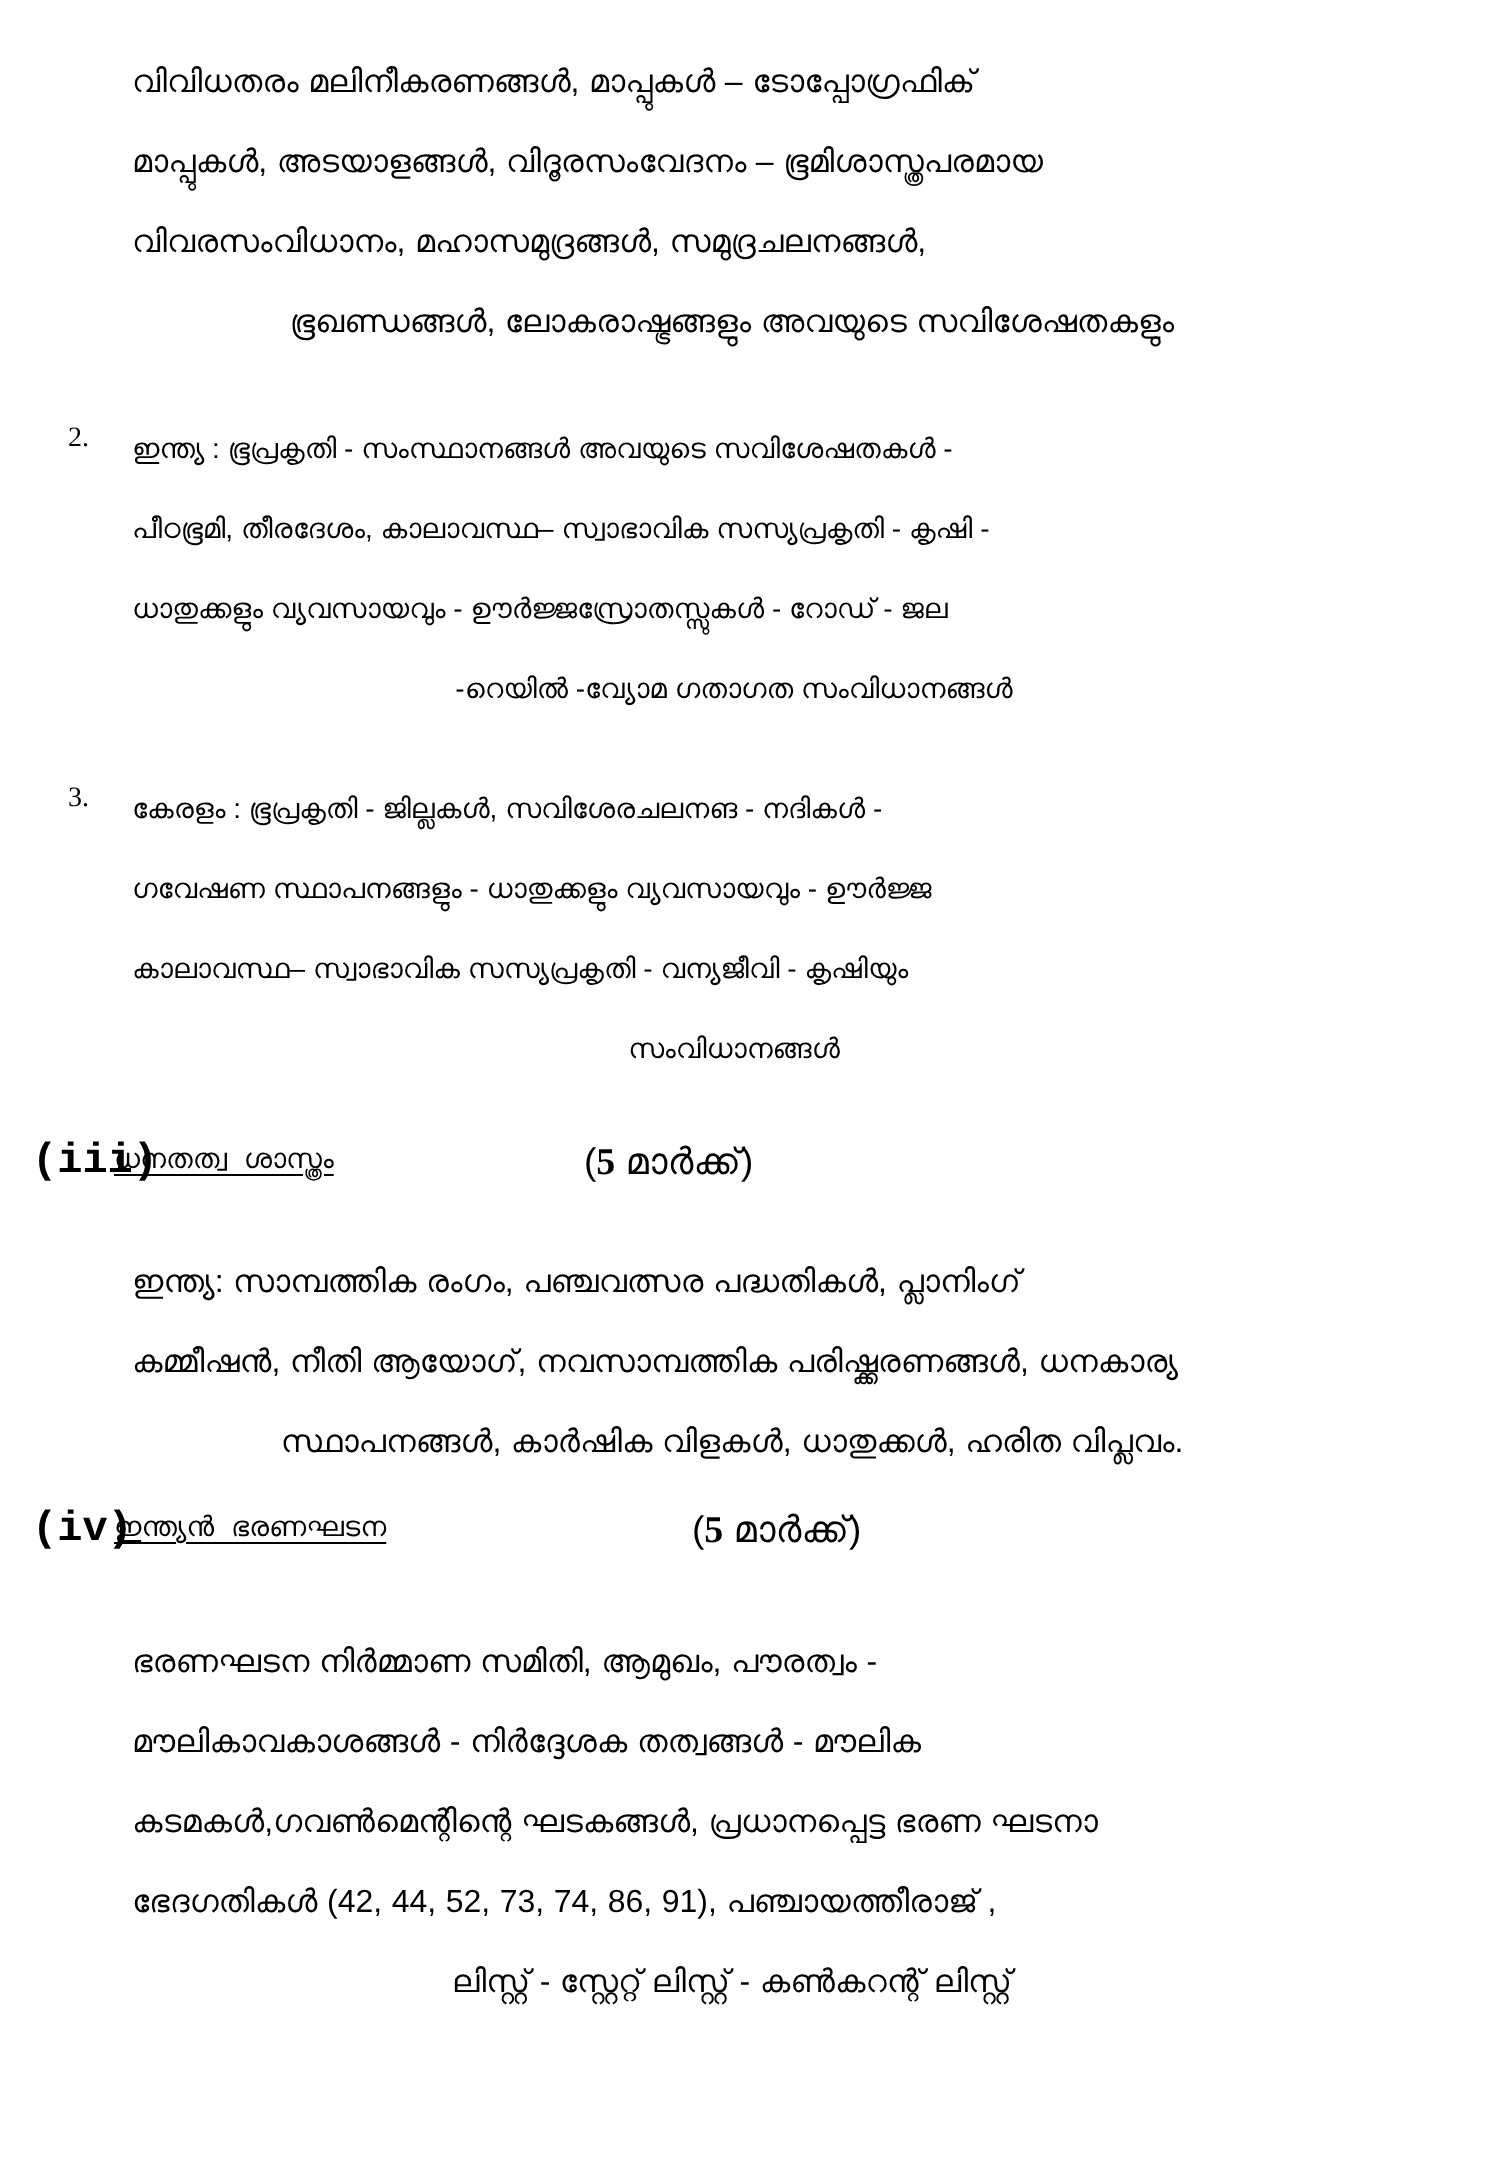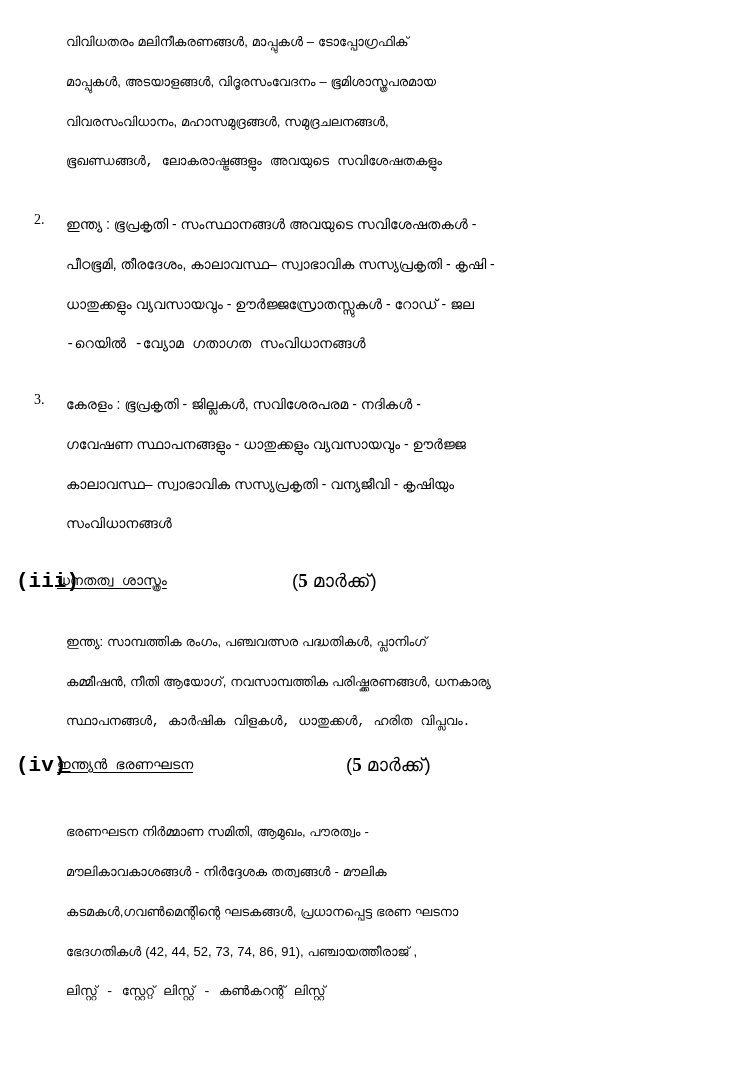--- a/index.html
+++ b/index.html
@@ -16,21 +16,21 @@
     overflow: hidden;
     font-family: "Liberation Serif", "DejaVu Serif", serif;
     color: #000000;
   }
 
   
 
   .para {
     position: absolute;
     font-family: "Liberation Sans", "DejaVu Sans", sans-serif;
-    font-size: 13px;
+    font-size: 16px;
     line-height: 40px;
     color: #000000;
     text-align: justify;
     text-justify: inter-word;
     word-spacing: 0.02em;
   }
 
   
   #intro-para {
     left: 66px;
@@ -133,21 +133,21 @@
     width: 600px;
   }
 
   #const-para {
     left: 66px;
     top: 812px;
     width: 600px;
   }
 
   
-  .line-final { text-align: left; font-family: Liberation Mono, monospace; }
+  .line-final { text-align: center; }
 </style>
 </head>
 <body>
 
 <div id="page">
 
   <div class="para" id="intro-para">
     <div>വിവിധതരം മലിനീകരണങ്ങൾ, മാപ്പുകൾ – ടോപ്പോഗ്രഫിക്</div>
     <div>മാപ്പുകൾ, അടയാളങ്ങൾ, വിദൂരസംവേദനം – ഭൂമിശാസ്ത്രപരമായ</div>
     <div>വിവരസംവിധാനം, മഹാസമുദ്രങ്ങൾ, സമുദ്രചലനങ്ങൾ,</div>
@@ -160,21 +160,21 @@
       <div>ഇന്ത്യ : ഭൂപ്രകൃതി - സംസ്ഥാനങ്ങൾ അവയുടെ സവിശേഷതകൾ -</div>
       <div>പീഠഭൂമി, തീരദേശം, കാലാവസ്ഥ– സ്വാഭാവിക സസ്യപ്രകൃതി - കൃഷി -</div>
       <div>ധാതുക്കളും വ്യവസായവും - ഊർജ്ജസ്രോതസ്സുകൾ - റോഡ് - ജല</div>
       <div class="line-final">-റെയിൽ -വ്യോമ ഗതാഗത സംവിധാനങ്ങൾ</div>
     </div>
   </div>
 
   <div class="list-item" id="list-item-3">
     <span class="marker">3.</span>
     <div class="body">
-      <div>കേരളം : ഭൂപ്രകൃതി - ജില്ലകൾ, സവിശേരപരമ - നദികൾ -</div>
+      <div>കേരളം : ഭൂപ്രകൃതി - ജില്ലകൾ, സവിശേരചലനങ - നദികൾ -</div>
       <div>ഗവേഷണ സ്ഥാപനങ്ങളും - ധാതുക്കളും വ്യവസായവും - ഊർജ്ജ</div>
       <div>കാലാവസ്ഥ– സ്വാഭാവിക സസ്യപ്രകൃതി - വന്യജീവി - കൃഷിയും</div>
       <div class="line-final">സംവിധാനങ്ങൾ</div>
     </div>
   </div>
 
   <div class="section-heading" id="heading-iii">
     <span class="roman">(iii)</span>
     <span class="heading-text">ധനതത്വ ശാസ്ത്രം</span>
     <span class="marks"><span>(</span><span class="marks-num">5</span><span> മാർക്ക്)</span></span>

